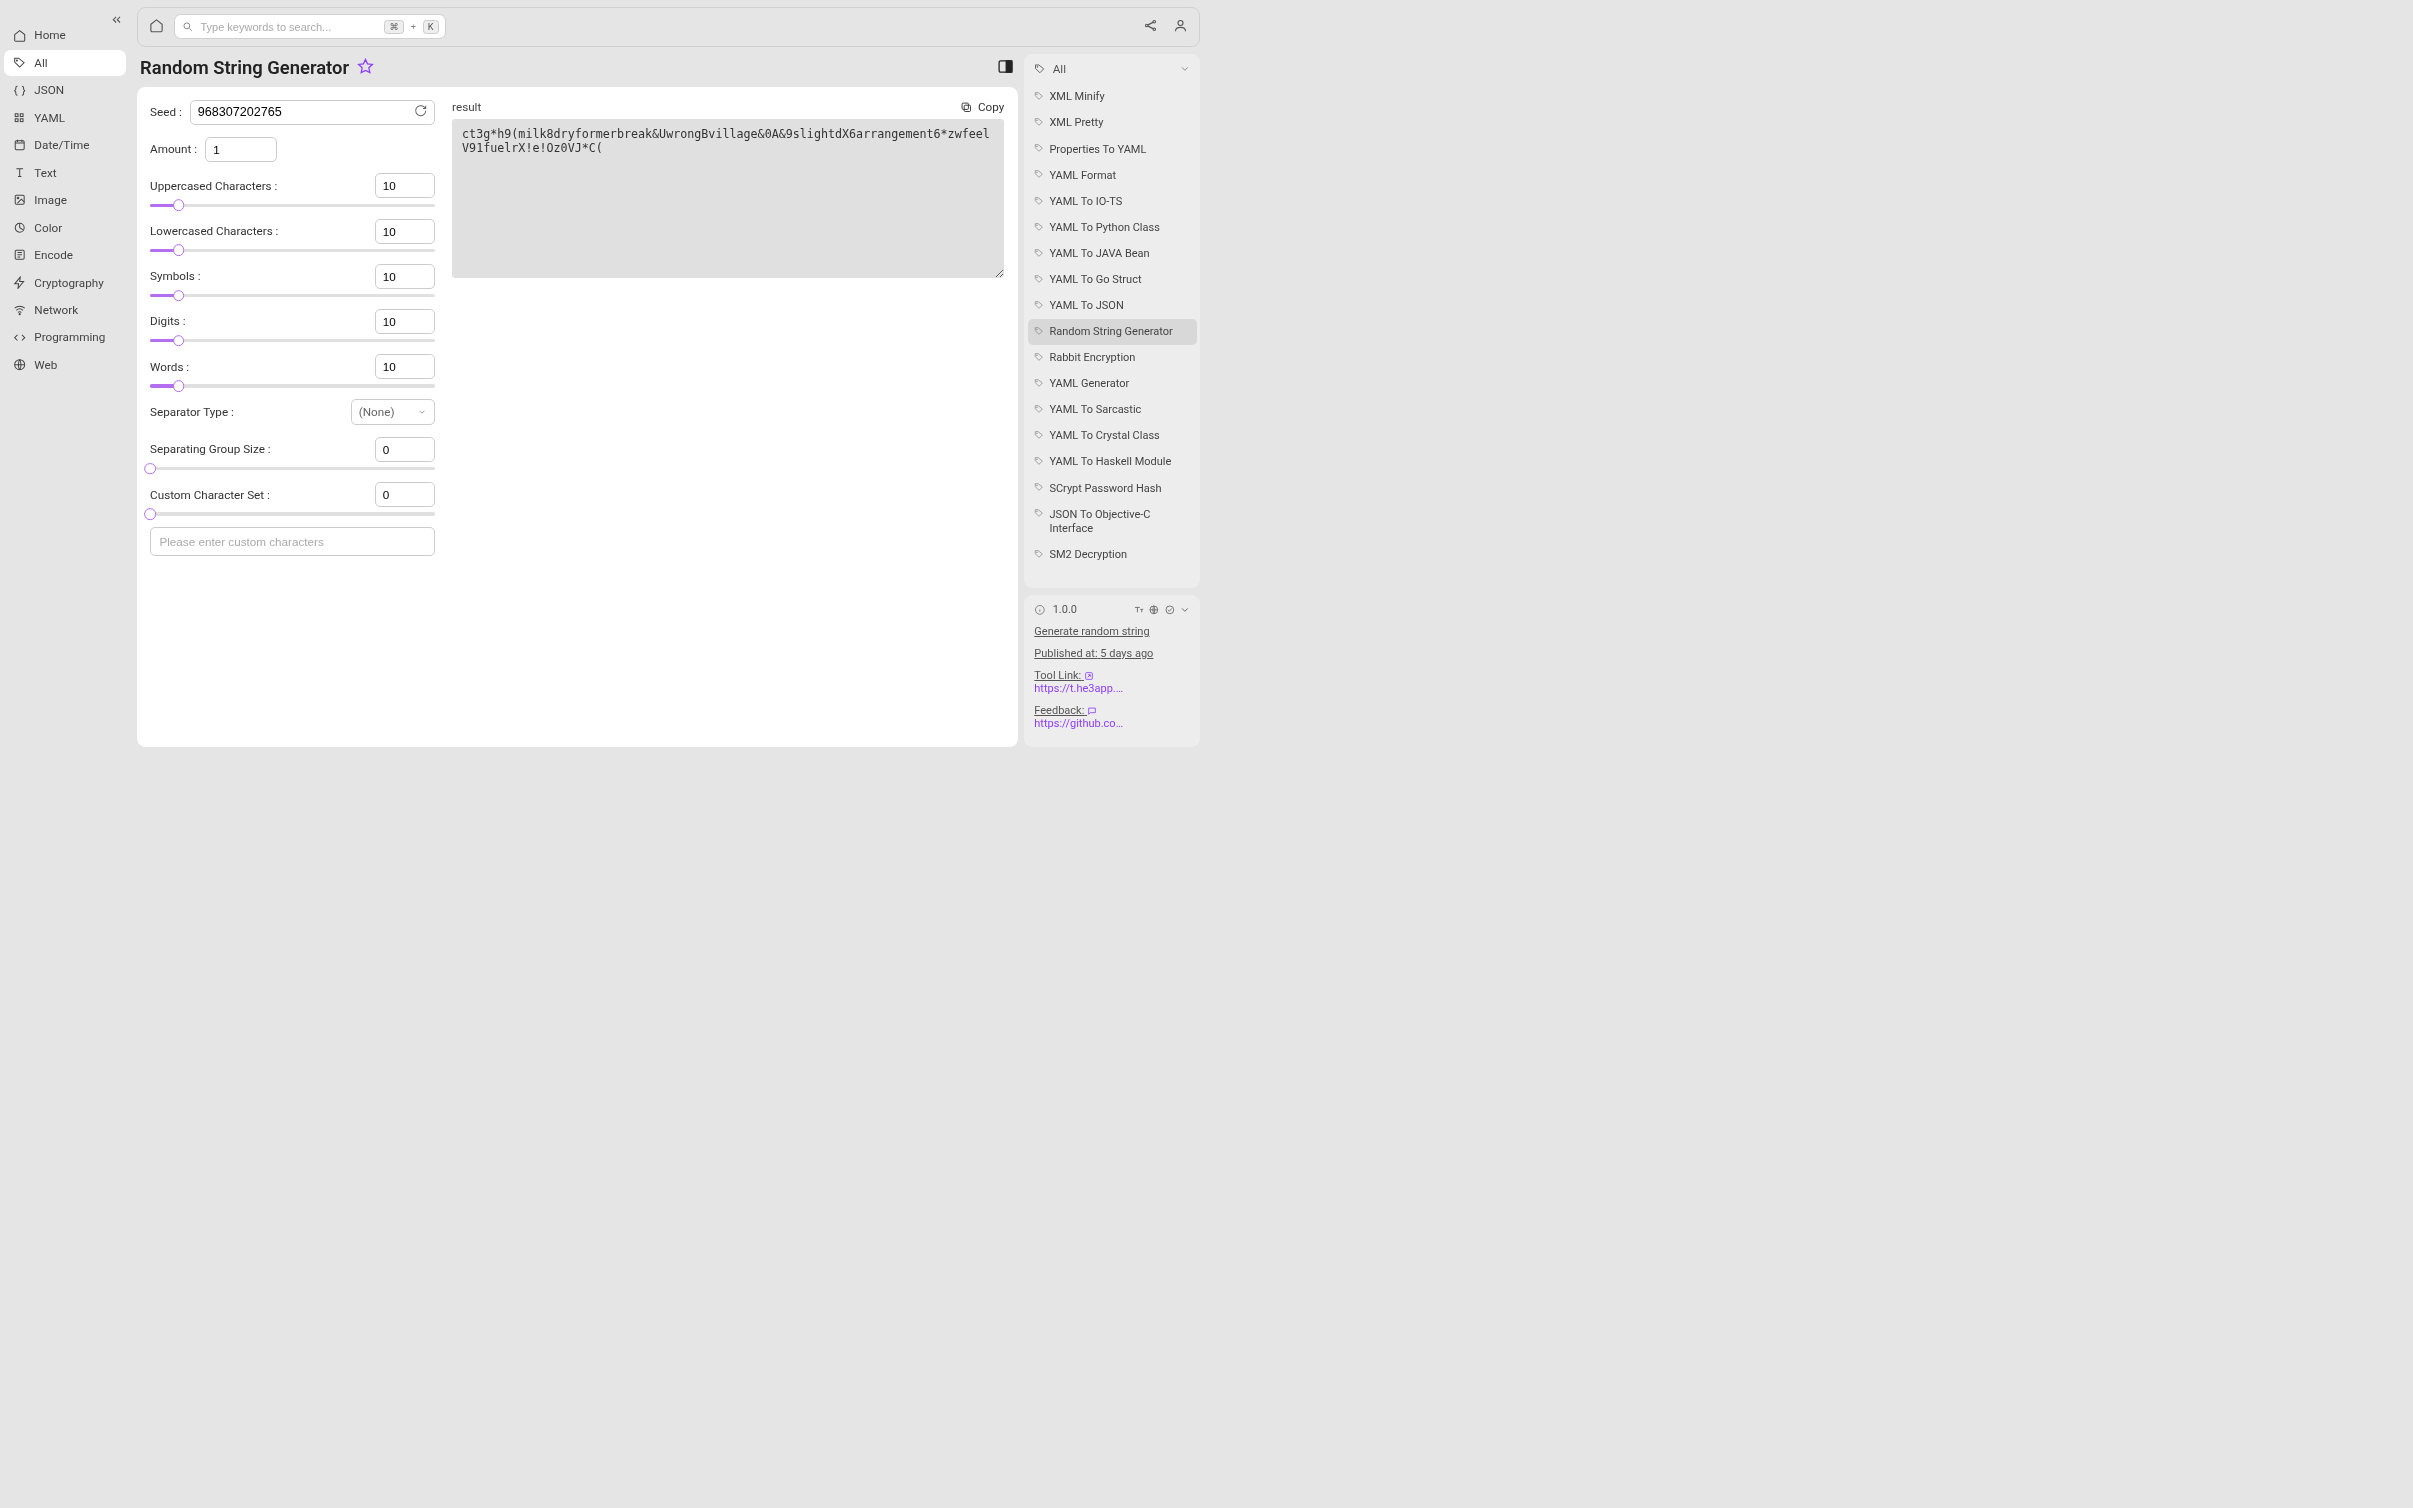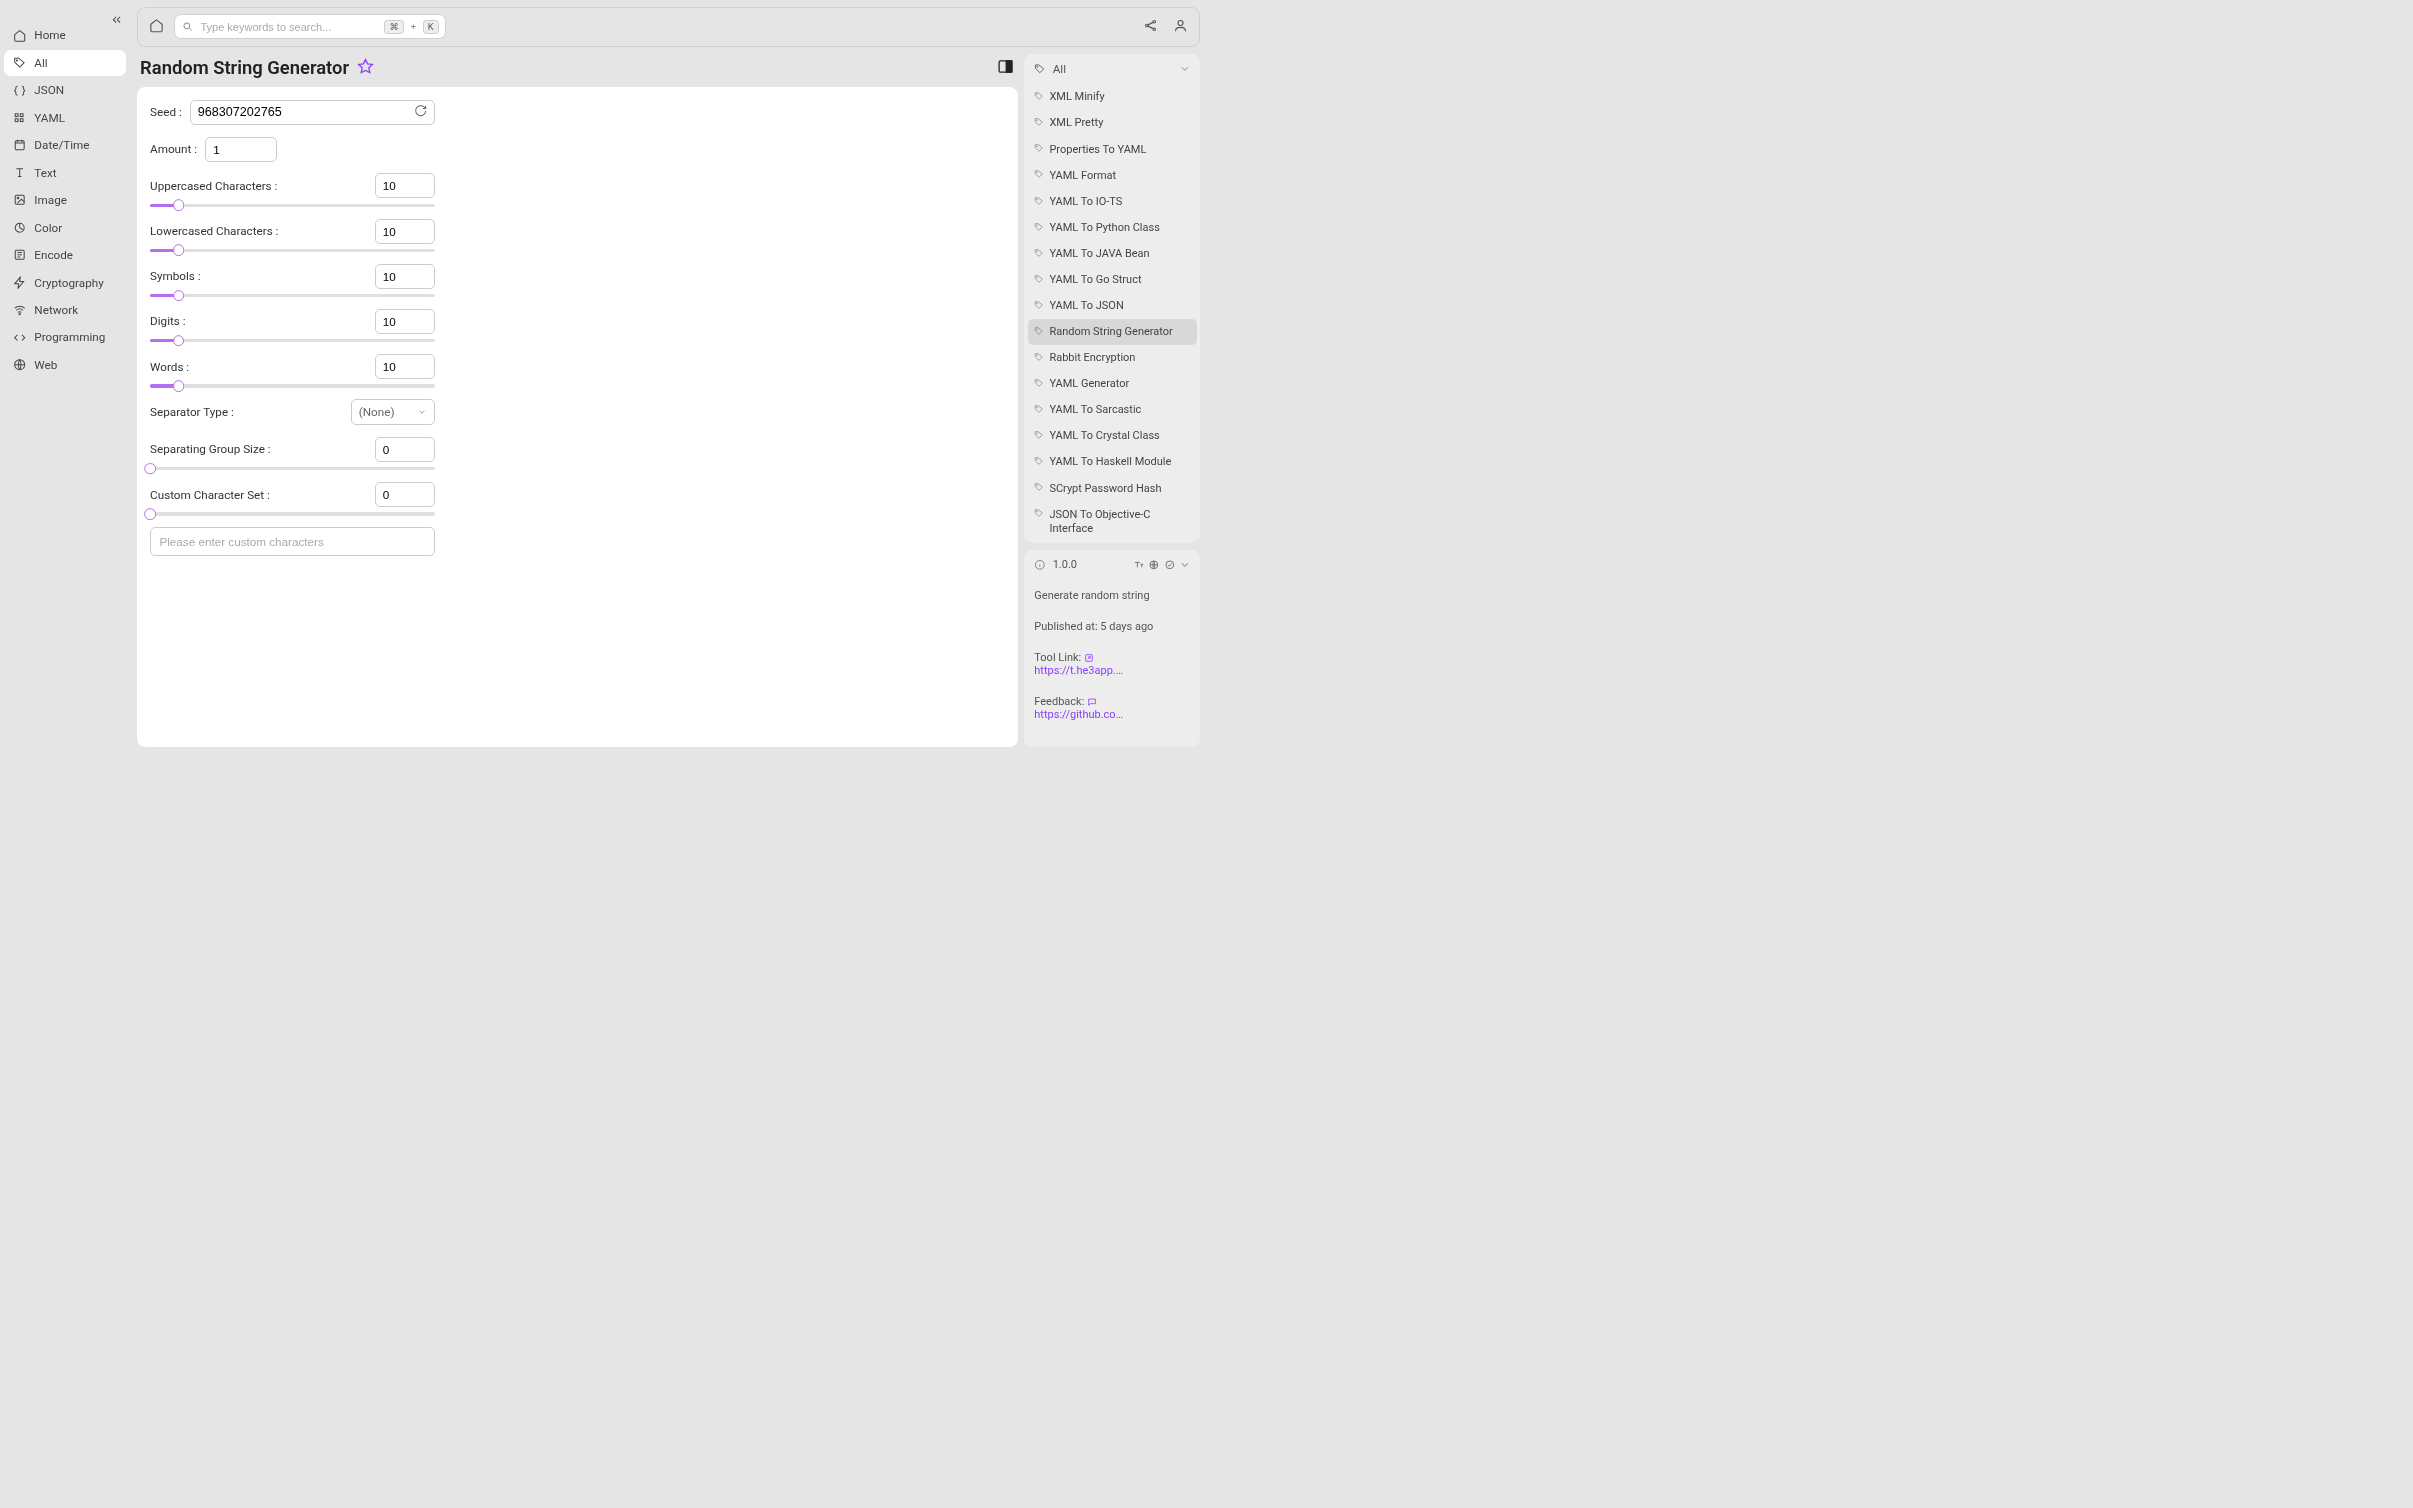--- a/index.html
+++ b/index.html
@@ -304,21 +304,21 @@
       font-size: 11px;
       color: #555;
     }
     .info-row1 {
       display: flex;
       align-items: center;
       gap: 6.7px;
       margin-bottom: 6.7px;
     }
     .info-icons { margin-left: auto; display: flex; gap: 3.4px; align-items: center; color: #666; }
-    .info-line { margin: 18px 0; }
+    .info-line { margin: 9px 0; text-decoration: underline; }
     .link { color: #8b3dff; }
     .link-icon { display: inline-flex; vertical-align: middle; margin-right: 1.7px; }
     .ellipsis { white-space: nowrap; overflow: hidden; text-overflow: ellipsis; max-width: 92px; display: inline-block; vertical-align: bottom; }
   </style>
 </head>
 <body>
 
 <div class="app">
 
   <div class="left-sidebar">
@@ -576,20 +576,33 @@
               </div>
               <div class="slider-track">
                 <div class="slider-fill" style="width:0%"></div>
                 <div class="slider-thumb" style="left:0%"></div>
               </div>
             </div>
 
             <input class="custom-input" type="text" placeholder="Please enter custom characters" style="">
           </div>
 
+          <div class="result-col">
+            <div class="result-head">
+              <span class="result-label">result</span>
+              <div class="copy-btn">
+                <svg width="12.6" height="12.6" viewBox="0 0 24 24" fill="none" stroke="currentColor" stroke-width="1.8">
+                    <rect x="8" y="8" width="12" height="12" rx="2"></rect>
+                    <rect x="4" y="4" width="12" height="12" rx="2"></rect>
+                  </svg>
+                <span>Copy</span>
+              </div>
+            </div>
+            <div class="result-box">ct3g*h9(milk8dryformerbreak&amp;UwrongBvillage&amp;0A&amp;9slightdX6arrangement6*zwfeelV91fuelrX!e!Oz0VJ*C(</div>
+          </div>
         </div>
       </div>
 
       <div class="right-sidebar">
         <div class="right-panel">
           <div class="right-head">
             <svg width="11.7" height="11.7" viewBox="0 0 24 24" fill="none" stroke="currentColor" stroke-width="1.8">
                 <path d="M20 12l-8 8-9-9V4h7z"></path>
                 <circle cx="7" cy="8" r="1"></circle>
               </svg>

